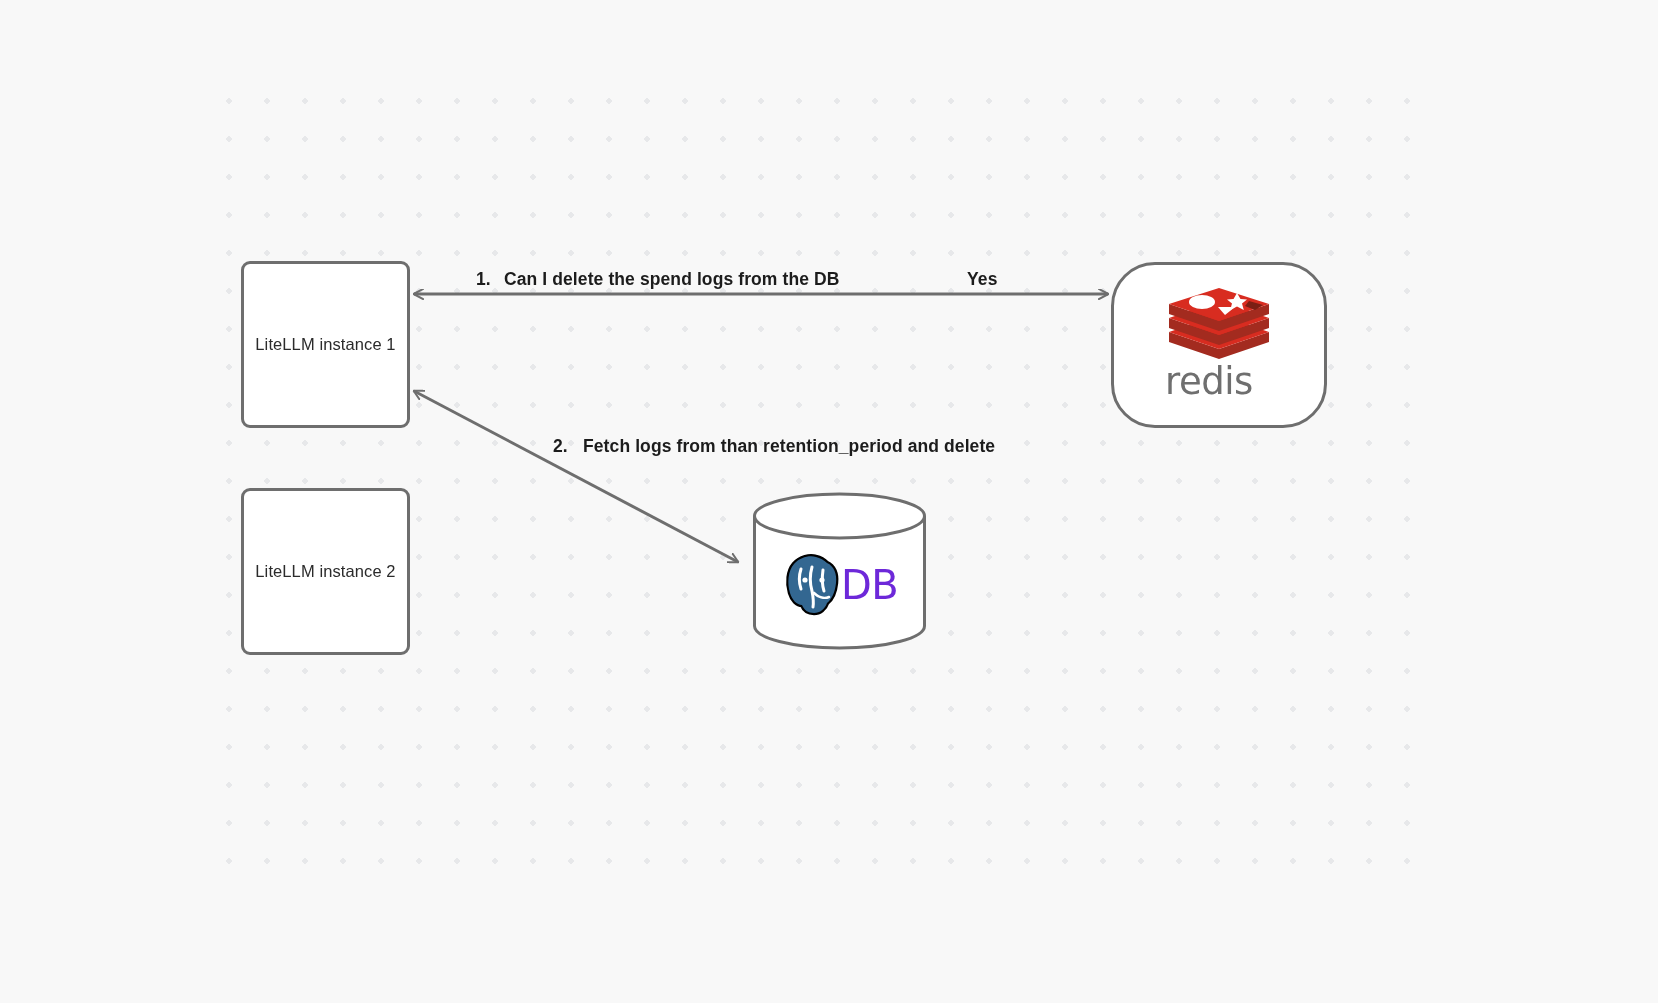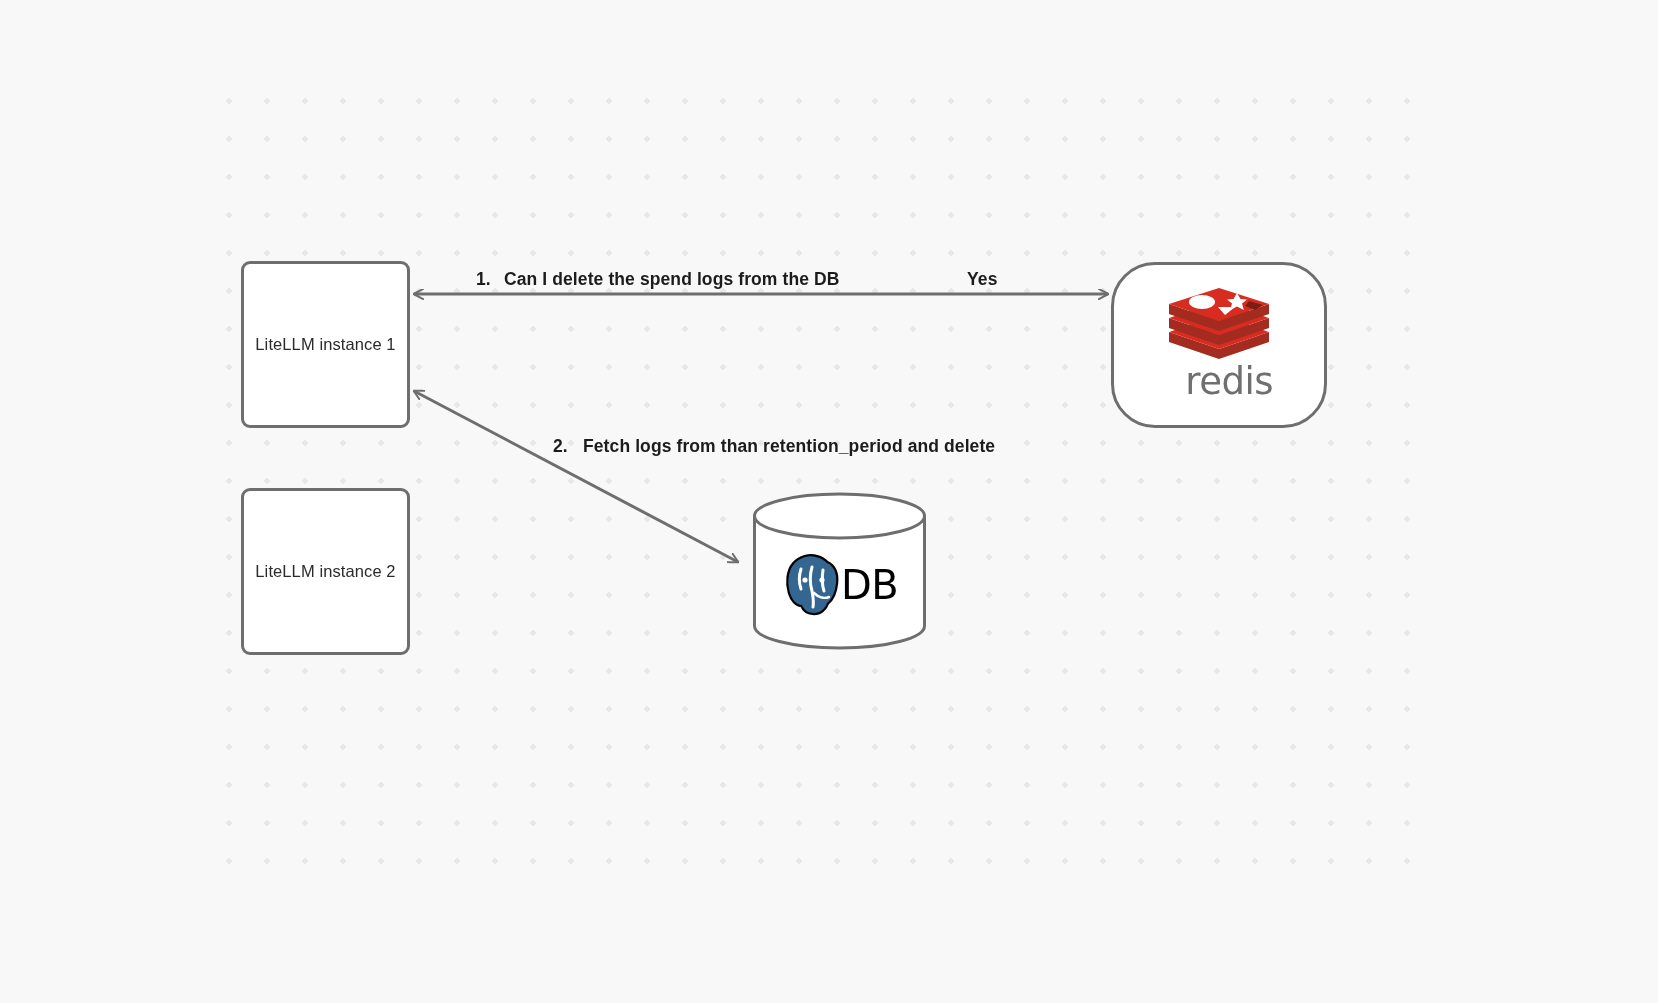--- a/index.html
+++ b/index.html
@@ -62,21 +62,21 @@
     border: 3px solid #6e6e6e;
     border-radius: 44px;
     display: flex;
     flex-direction: column;
     align-items: center;
     justify-content: center;
   }
   .redis-logo-wrap {
     display: flex;
     flex-direction: column;
-    align-items: flex-end;
+    align-items: flex-start;
     transform: translateY(-2px);
   }
   .redis-mark { display: block; }
   .redis-word {
     font-family: "DejaVu Sans", sans-serif;
     font-size: 37px;
     font-weight: 400;
     color: #6f6f6f;
     letter-spacing: -0.5px;
     line-height: 1;
@@ -99,21 +99,21 @@
     height: 100%;
     display: flex;
     align-items: center;
     justify-content: center;
     transform: translateY(14px);
   }
   .db-text {
     font-family: "DejaVu Sans", sans-serif;
     font-size: 40px;
     font-weight: 400;
-    color: #000000;
+    color: #6d28d9;
     letter-spacing: -0.5px;
     line-height: 1;
     margin-left: -2px;
   }
 
   
   #edges {
     position: absolute;
     left: 0; top: 0;
     width: 1658px;

